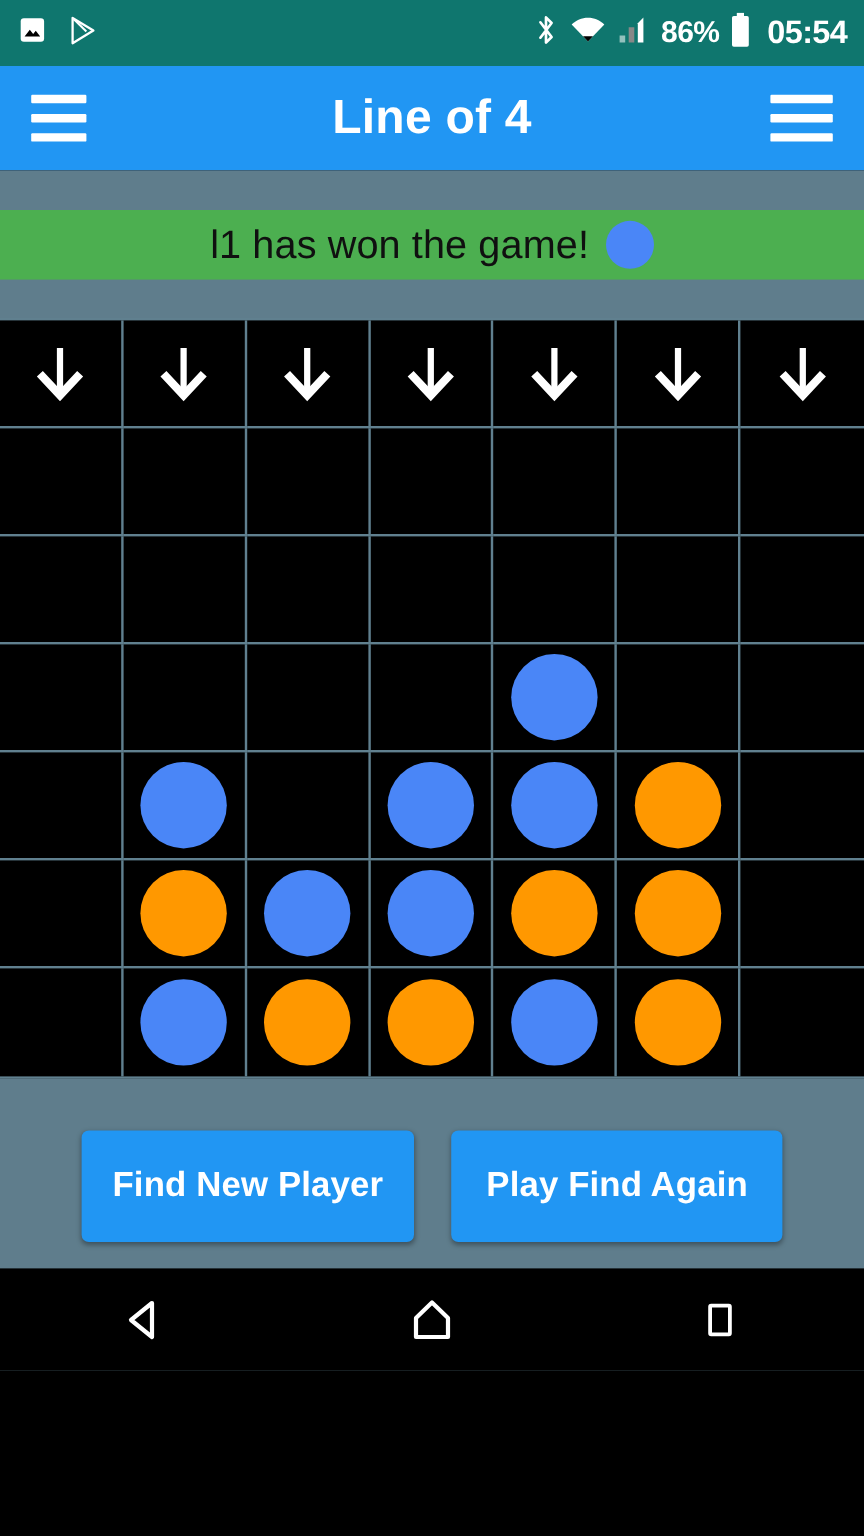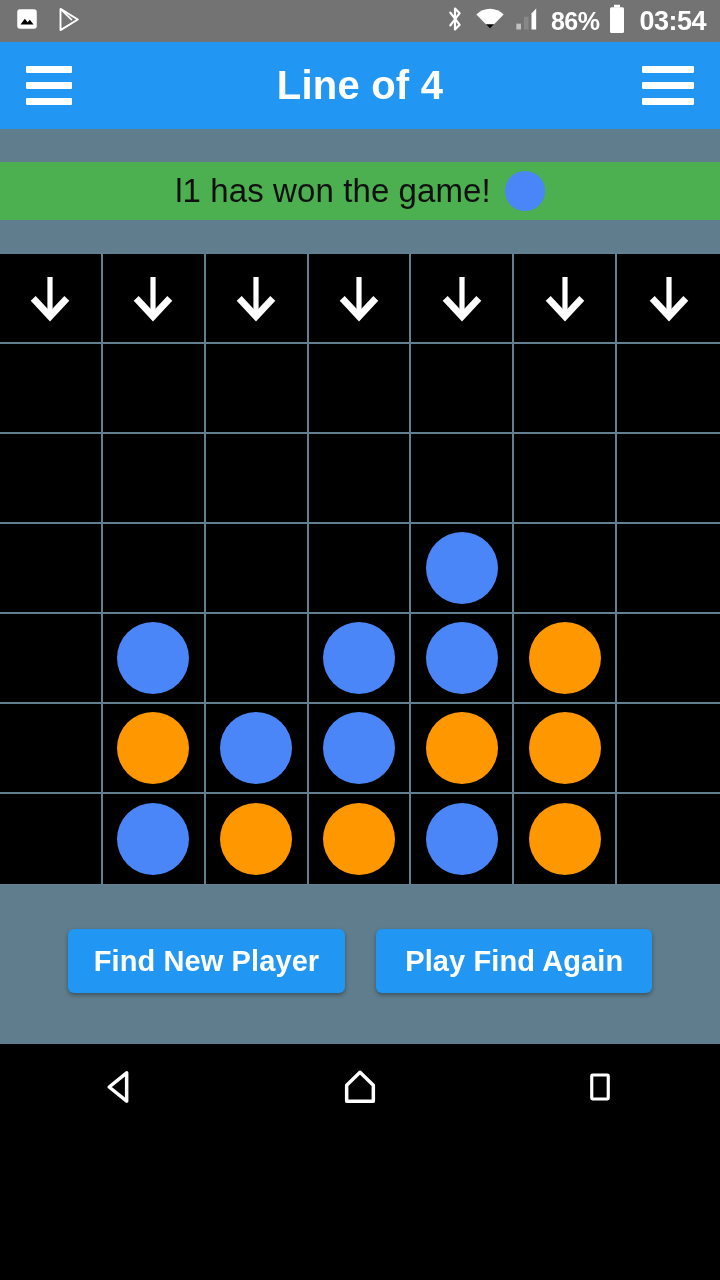--- a/index.html
+++ b/index.html
@@ -10,22 +10,22 @@
   body {
     width: 720px;
     height: 1280px;
     font-family: "Liberation Sans", sans-serif;
     overflow: hidden;
     position: relative;
   }
 
   
   .statusbar {
-    height: 42px;
-    background: #737373;
+    height: 55px;
+    background: #0f766e;
     display: flex;
     align-items: center;
     padding: 0 14px;
     box-sizing: border-box;
     color: #fff;
   }
   .sb-left { display: flex; align-items: center; gap: 16px; }
   .sb-spacer { flex: 1; }
   .sb-right { display: flex; align-items: center; gap: 9px; }
   .sb-battery-pct {
@@ -145,21 +145,21 @@
   }
   .btn {
     background: #2196f3;
     color: #fff;
     border: none;
     border-radius: 6px;
     font-family: "Liberation Sans", sans-serif;
     font-size: 29px;
     font-weight: bold;
     padding: 0 26px;
-    height: 64px;
+    height: 93px;
     min-width: 276px;
     cursor: pointer;
     box-shadow: 0 2px 4px rgba(0,0,0,0.35);
     letter-spacing: 0.1px;
   }
 
   
   .navbar {
     position: absolute;
     left: 0; bottom: 0;
@@ -218,21 +218,21 @@
           <path d="M2 20L22 1.5V20z" fill="none"></path>
         </svg>
     </span>
     <span class="sb-battery-pct">86%</span>
     <span>
       <svg width="18" height="30" viewBox="0 0 14 24">
           <rect x="4.6" y="0.6" width="4.8" height="2.2" fill="#fff"></rect>
           <rect x="1.4" y="2.6" width="11.2" height="20.6" rx="1.2" fill="#fff"></rect>
         </svg>
     </span>
-    <span class="sb-clock">03:54</span>
+    <span class="sb-clock">05:54</span>
   </div>
 </div>
 
 <div class="appbar">
   <div class="hamburger">
     <i></i>
     <i></i>
     <i></i>
   </div>
   <div class="appbar-title">Line of 4</div>

